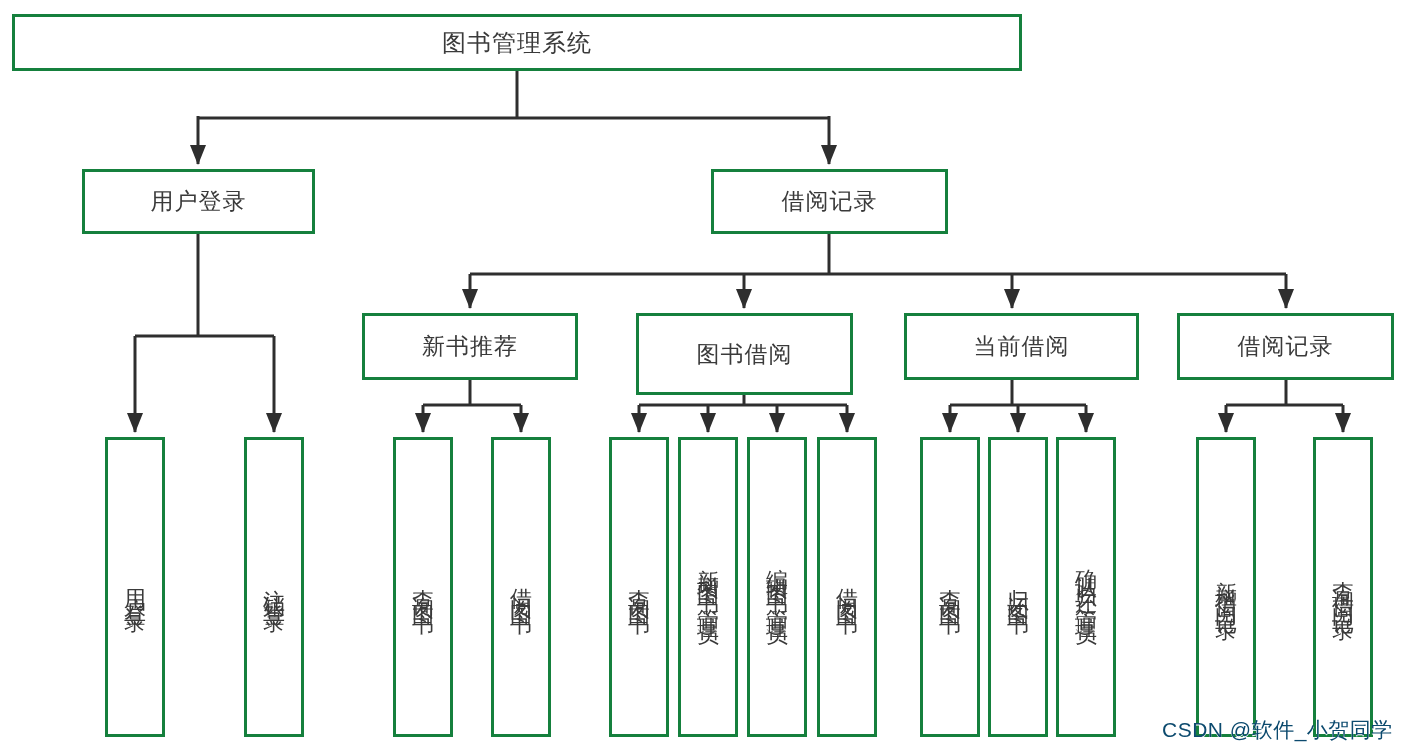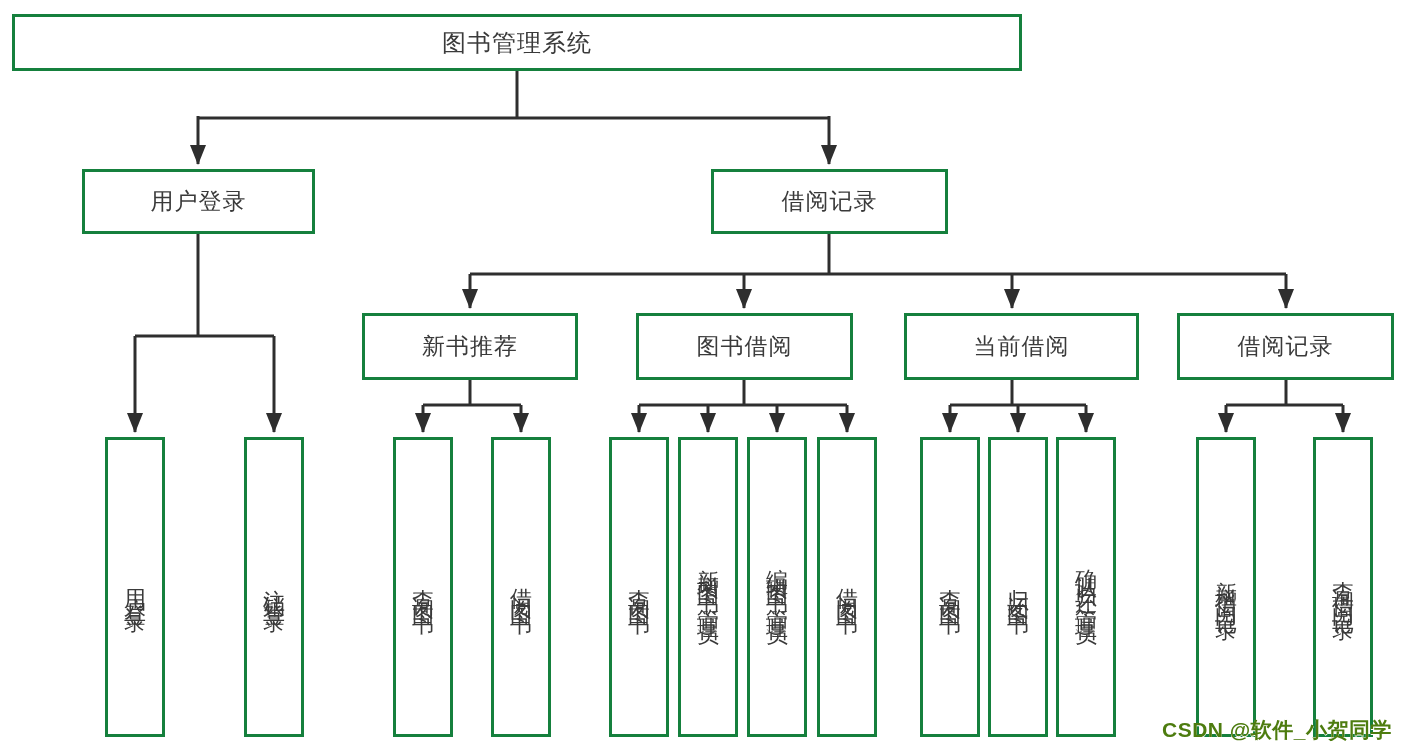--- a/index.html
+++ b/index.html
@@ -18,34 +18,33 @@
   .vbox{
     font-size:22px;letter-spacing:8px;
     writing-mode:vertical-rl;text-orientation:mixed;
     display:flex;align-items:center;justify-content:center;
   }
   
   #n-root   {left:12px;  top:14px;  width:1010px;height:57px;}
   #n-login  {left:82px;  top:169px; width:233px; height:65px;}
   #n-mgmt   {left:711px; top:169px; width:237px; height:65px;}
   #n-rec    {left:362px; top:313px; width:216px; height:67px;}
-  #n-borrow {left:636px; top:313px; width:217px; height:67px;}
+  #n-borrow {left:636px; top:313px; width:217px; height:82px;}
   #n-current{left:904px; top:313px; width:235px; height:67px;}
   #n-records{left:1177px;top:313px; width:217px; height:67px;}
   .leaf{top:437px;width:60px;height:300px;}
   #l-login-1{left:105px;} #l-login-2{left:244px;}
   #l-rec-1{left:393px;}   #l-rec-2{left:491px;}
   #l-bor-1{left:609px;}   #l-bor-2{left:678px;} #l-bor-3{left:747px;} #l-bor-4{left:817px;}
   #l-cur-1{left:920px;}   #l-cur-2{left:988px;} #l-cur-3{left:1056px;}
   #l-rcd-1{left:1196px;}  #l-rcd-2{left:1313px;}
   .watermark{
     position:absolute;left:1162px;top:716px;z-index:5;
-    font-size:21px;color:#4d7c0f;letter-spacing:0.5px;white-space:nowrap;
+    font-size:21px;color:#0c4a6e;letter-spacing:0.5px;white-space:nowrap;
     text-shadow:0 1px 0 #ffffff;
-    font-weight:bold;
   }
 </style>
 </head>
 <body>
 
 <div class="canvas">
 
   <svg class="wires" width="1405" height="747" viewBox="0 0 1405 747">
     <defs>
       <marker id="arr" markerUnits="userSpaceOnUse" markerWidth="22" markerHeight="18" refX="19" refY="8" orient="auto">

